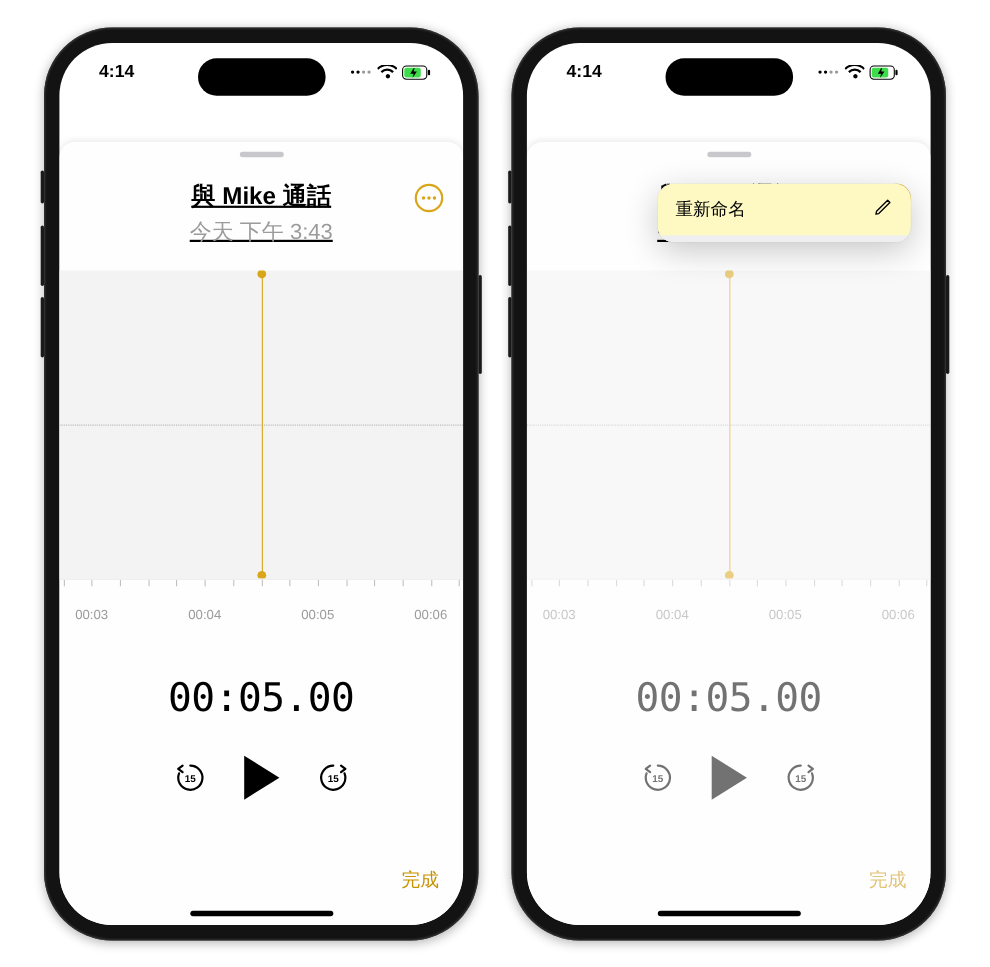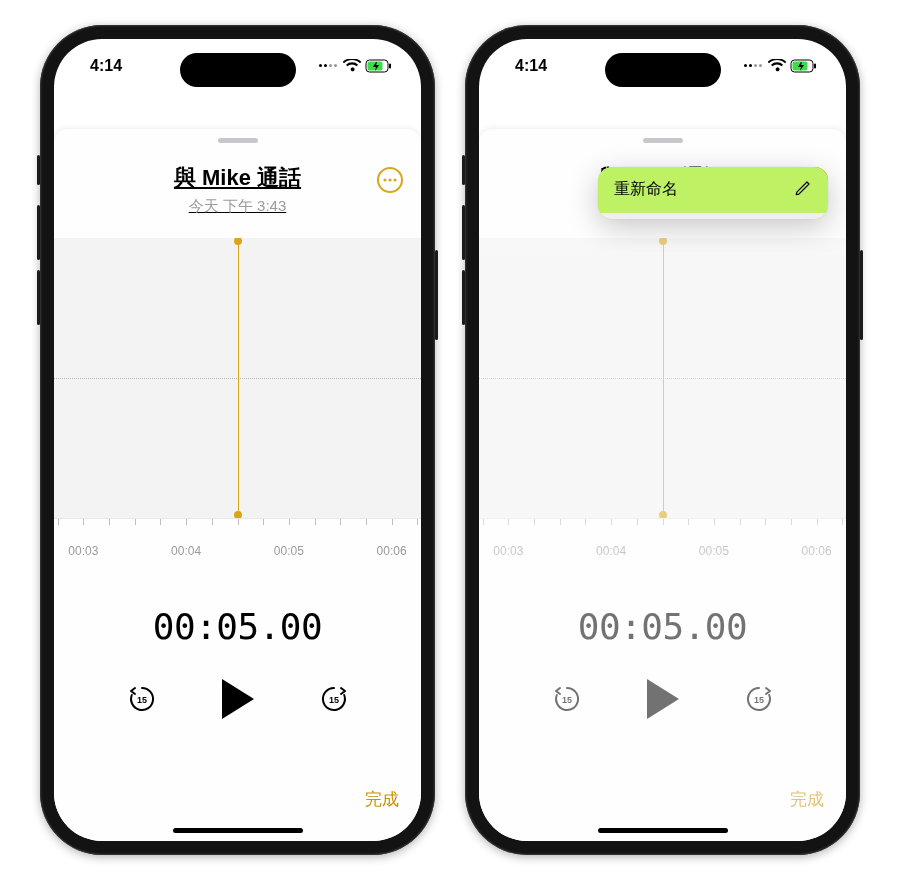--- a/index.html
+++ b/index.html
@@ -89,21 +89,21 @@
     border-radius: 3px;
     margin: 9px auto 20px;
   }
   .header {
     text-align:center;
     position:relative;
     padding: 0 16px;
     text-decoration: underline;
   }
   .title { font-size: 22px; font-weight:700; color:#000; }
-  .subtitle { font-size: 15px; color: var(--gray-text); margin-top:4px; }
+  .subtitle { font-size: 20px; color: var(--gray-text); margin-top:4px; }
   .more-btn {
     position:absolute; right:18px; top:4px;
     width:26px;height:26px;
     border:2px solid var(--accent);
     border-radius:50%;
     display:flex;align-items:center;justify-content:center;
     color:var(--accent);
     cursor:pointer;
   }
   .more-btn svg { display:block; }
@@ -158,21 +158,21 @@
     font-weight: 400;
     letter-spacing: -0.5px;
     margin-top: 62px;
     font-variant-numeric: tabular-nums;
     font-family: "SF Mono", ui-monospace, Menlo, monospace;
   }
   .controls {
     display:flex;
     justify-content:center;
     align-items:center;
-    gap: 59px;
+    gap: 28px;
     margin-top: 30px;
   }
   .skip-btn { width:34px;height:34px; display:flex;align-items:center;justify-content:center;cursor:pointer;}
   .play-btn { cursor:pointer; }
   .play-btn svg{display:block;}
 
   .done-bar {
     position:absolute;
     bottom: 30px; right: 22px;
     font-size:17px;
@@ -184,21 +184,21 @@
     position:absolute;
     bottom:8px; left:50%; transform:translateX(-50%);
     width:130px; height:5px; border-radius:3px; background:#000;
   }
 
   
   .popover {
     position:absolute;
     top:128px; right:18px;
     width: 230px;
-    background:#bef264;
+    background:#fef9c3;
     border-radius:14px;
     box-shadow: 0 8px 30px rgba(0,0,0,.22), 0 0 0 .5px rgba(0,0,0,.05);
     z-index:60;
     overflow:hidden;
   }
   .popover .item {
     display:flex; align-items:center; justify-content:space-between;
     padding: 12px 16px;
     font-size:16px;
     color:#000;

